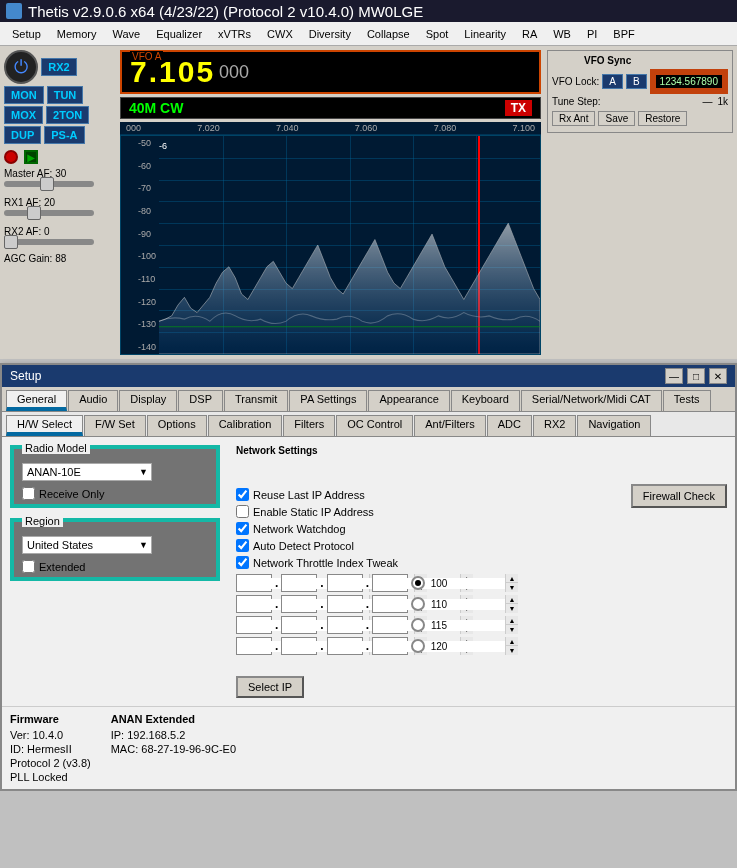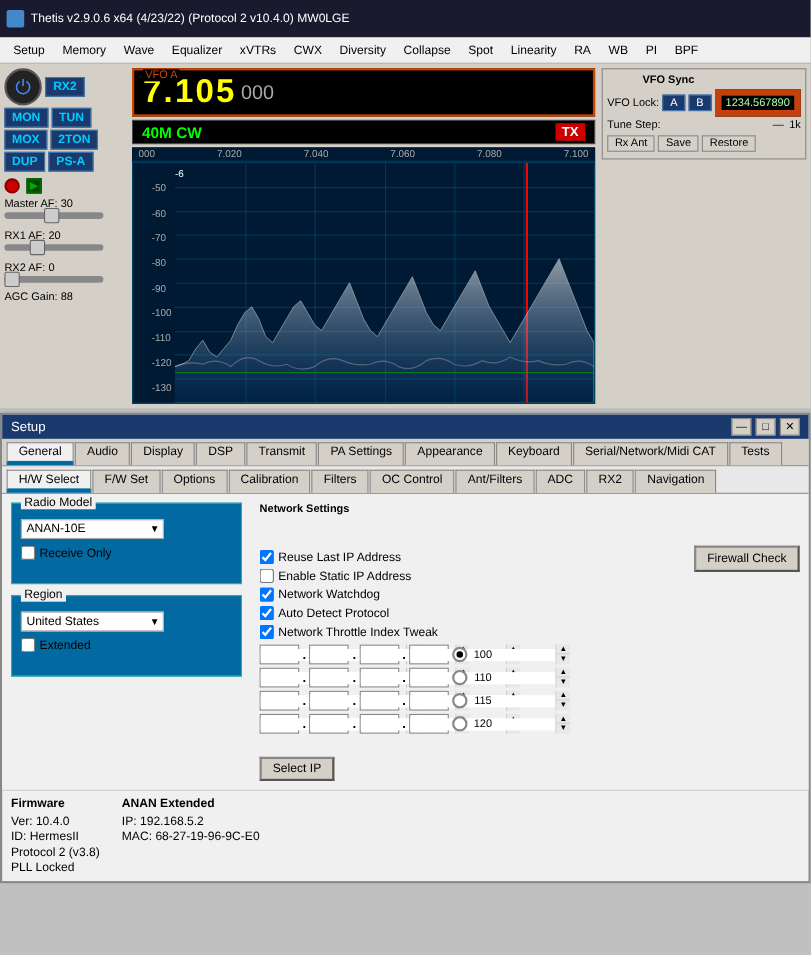--- a/index.html
+++ b/index.html
@@ -2,25 +2,25 @@
 <html><head>
   <meta charset="utf-8">
   <style>
     * { box-sizing: border-box; margin: 0; padding: 0; }
     body { font-family: 'Segoe UI', Tahoma, sans-serif; font-size: 11px; background: #c0c0c0; width: 737px; }
 
     
     .title-bar {
       background: #1a1a2e;
       color: white;
-      height: 34px;
+      height: 22px;
       display: flex;
       align-items: center;
       padding: 0 6px;
-      font-size: 11px;
+      font-size: 15px;
     }
     .title-bar-icon { width: 16px; height: 16px; background: #4488cc; margin-right: 6px; border-radius: 2px; }
 
     
     .menu-bar {
       background: #f0f0f0;
       display: flex;
       align-items: center;
       height: 24px;
       padding: 0 4px;
@@ -171,21 +171,21 @@
       justify-content: space-between;
       background: #001a33;
       color: #aaaaaa;
       font-size: 9px;
       padding: 1px 6px;
       border-bottom: 1px solid #003355;
     }
     .db-labels {
       position: absolute;
       left: 0;
-      top: 16px;
+      top: 0;
       width: 38px;
       height: 100%;
       display: flex;
       flex-direction: column;
       justify-content: space-between;
       padding: 2px 17px;
     }
     .db-label { color: #aaaaaa; font-size: 9px; text-align: right; padding-right: 4px; }
     .red-line {
       position: absolute;
@@ -266,24 +266,24 @@
     }
 
     
     .left-panel {
       min-width: 210px;
       display: flex;
       flex-direction: column;
       gap: 10px;
     }
     .group-box {
-      border: 1px solid #14b8a6;
-      padding: 6px 8px 17px;
+      border: 4px solid #14b8a6;
+      padding: 6px 8px 0;
       position: relative;
-      background: #0369a1;
+      background: #737373;
     }
     .group-label {
       position: absolute;
       top: -7px; left: 8px;
       background: #f0f0f0;
       padding: 0 3px;
       font-size: 11px;
     }
     .select-input {
       width: 130px;

